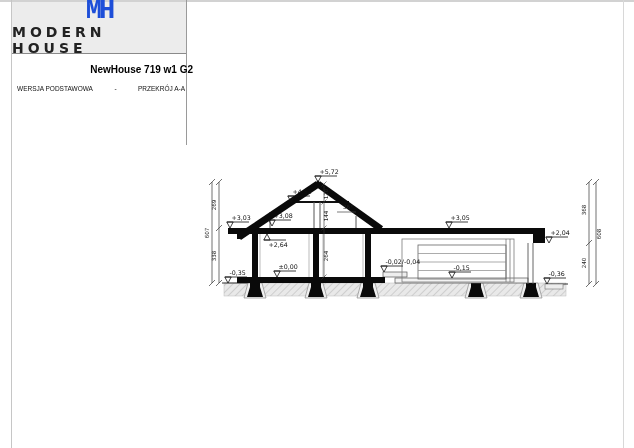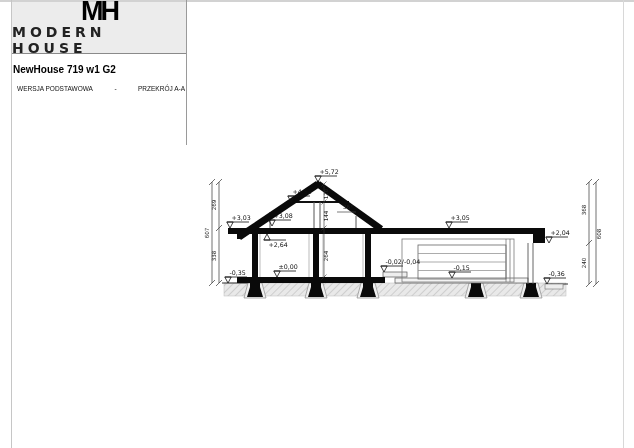--- a/index.html
+++ b/index.html
@@ -6,26 +6,26 @@
   .sheet{position:relative;width:634px;height:448px;background:#ffffff;overflow:hidden;
          font-family:"DejaVu Sans",sans-serif;color:#111;}
   .border-top{position:absolute;left:0;top:0;width:634px;height:2px;background:#d2d2d2;}
   .border-left{position:absolute;left:11px;top:0;width:1px;height:448px;background:#c6c6c6;}
   .border-right{position:absolute;left:623px;top:0;width:1px;height:448px;background:#d8d8d8;}
   .vline{position:absolute;left:186px;top:0;width:1px;height:145px;background:#9a9a9a;}
 
   .logo-box{position:absolute;left:12px;top:2px;width:174px;height:51px;background:#ececec;
             border-bottom:1px solid #8a8a8a;display:flex;flex-direction:column;
             align-items:center;justify-content:center;}
-  .logo-mono{font-family:Liberation Sans, sans-serif;font-weight:900;font-size:27px;line-height:24px;
-             letter-spacing:-3px;color:#000000;}
+  .logo-mono{font-family:Liberation Mono, monospace;font-weight:900;font-size:27px;line-height:24px;
+             letter-spacing:-3px;color:#1d4ed8;}
   .logo-name{font-family:"DejaVu Sans",sans-serif;font-weight:700;font-size:14px;
              letter-spacing:4px;color:#222;margin-top:1px;}
 
-  .proj-title{position:absolute;left:13px;top:64px;width:173px;text-align:left;
+  .proj-title{position:absolute;left:20px;top:64px;width:173px;text-align:right;
               font-family:"Liberation Sans","DejaVu Sans",sans-serif;
               font-weight:700;font-size:10px;color:#000;}
   .sub-row{position:absolute;left:17px;top:85px;width:168px;display:flex;
            justify-content:space-between;align-items:baseline;
            font-family:"Liberation Sans","DejaVu Sans",sans-serif;
            font-size:6.5px;color:#111;}
 
   svg text{font-family:"DejaVu Sans",sans-serif;}
   .lvl-label{font-size:6.3px;fill:#101010;}
   .dim-text{font-size:5.6px;fill:#222;text-anchor:middle;}

